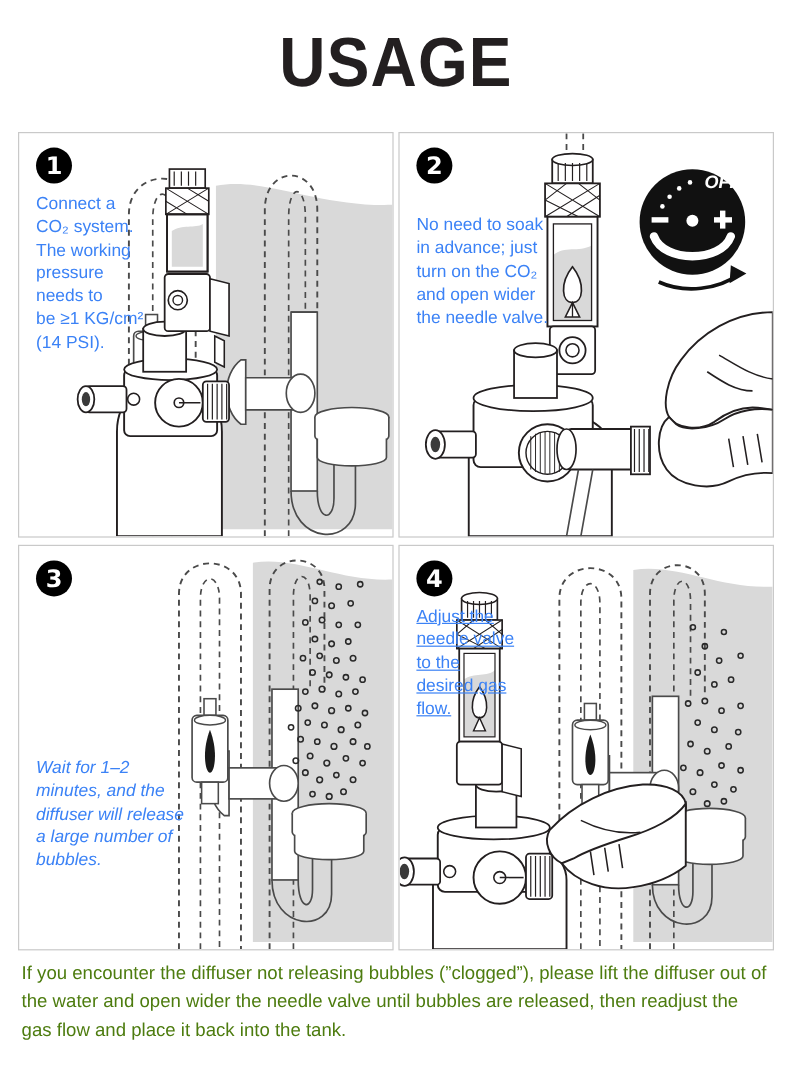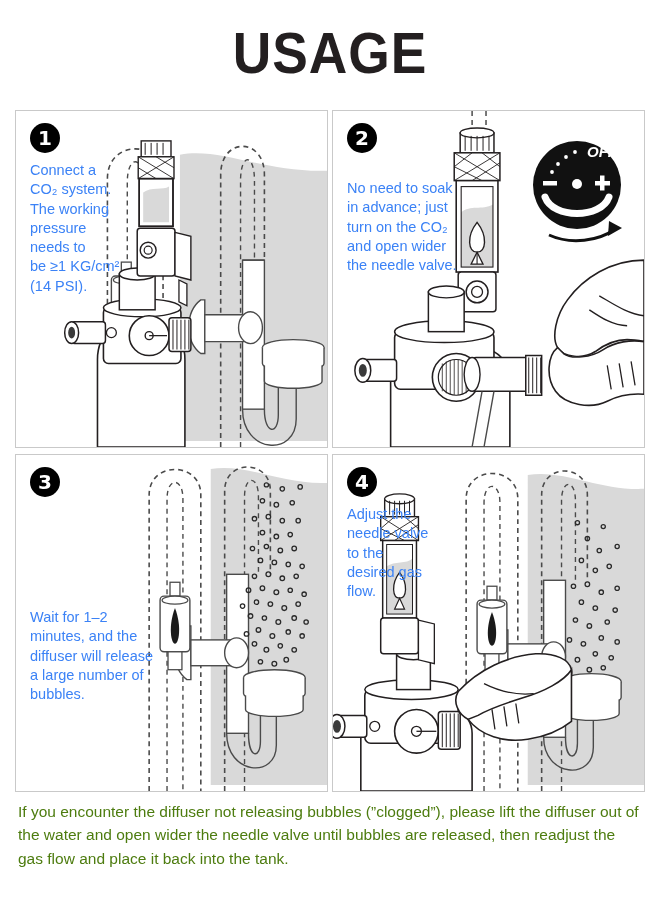--- a/index.html
+++ b/index.html
@@ -58,23 +58,23 @@
     font-size: 14.5px;
     line-height: 1.33;
     color: #3b82f6;
     white-space: pre-line;
   }
   #p1 .step-badge { left: 14px; top: 12px; }
   #p1 .step-text  { left: 14px; top: 50px; width: 130px; }
   #p2 .step-badge { left: 14px; top: 12px; }
   #p2 .step-text  { left: 14px; top: 68px; width: 160px; }
   #p3 .step-badge { left: 14px; top: 12px; }
-  #p3 .step-text  { left: 14px; top: 153px; width: 170px; }
+  #p3 .step-text  { left: 14px; top: 176px; width: 170px; font-style: italic; }
   #p4 .step-badge { left: 14px; top: 12px; }
-  #p4 .step-text  { left: 14px; top: 50px; width: 110px; }
+  #p4 .step-text  { left: 14px; top: 50px; width: 110px; text-decoration: underline; }
   .timer-wrap { position: absolute; left: 44px; top: 48px; z-index: 4; }
   .knob-wrap  { position: absolute; left: 186px; top: 28px; z-index: 4; font-style: italic; }
   #footer-note {
     position: absolute;
     left: 18px; top: 800px;
     width: 626px;
     font-size: 15.5px;
     line-height: 1.5;
     color: #4d7c0f;
     font-family: "Liberation Sans Narrow", "Liberation Sans", sans-serif;

